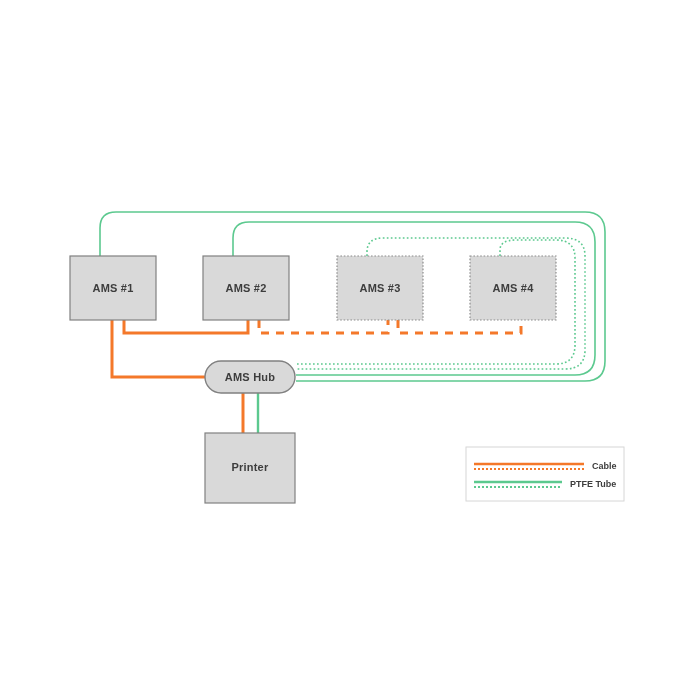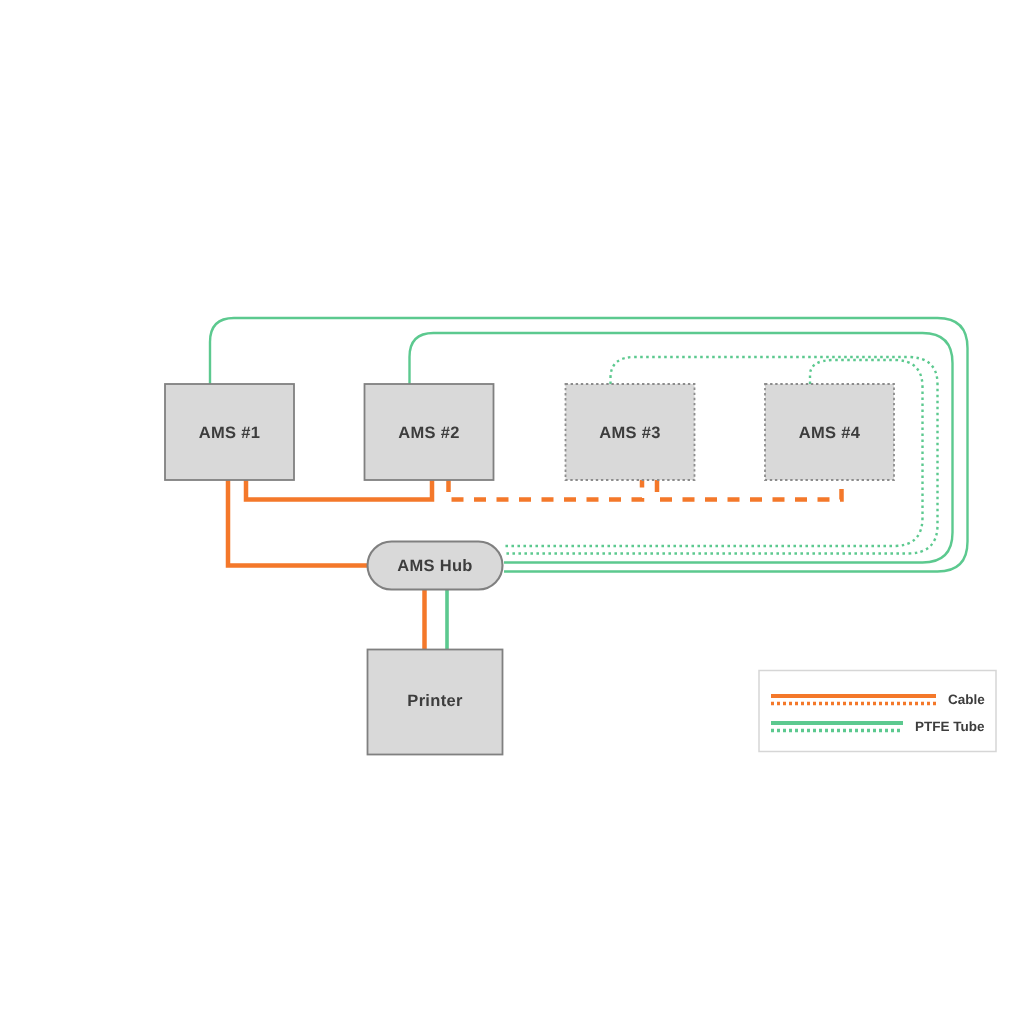--- a/index.html
+++ b/index.html
@@ -11,21 +11,20 @@
     width: 690px;
     height: 690px;
     font-family: "Liberation Sans", sans-serif;
     overflow: hidden;
   }
   #diagram-root {
     position: relative;
     width: 642px;
     height: 690px;
     background: #ffffff;
-    margin-left: 40px;
   }
   svg#wiring {
     position: absolute;
     left: 0;
     top: 0;
     width: 690px;
     height: 690px;
   }
   .node-label {
     font-family: "Liberation Sans", sans-serif;

